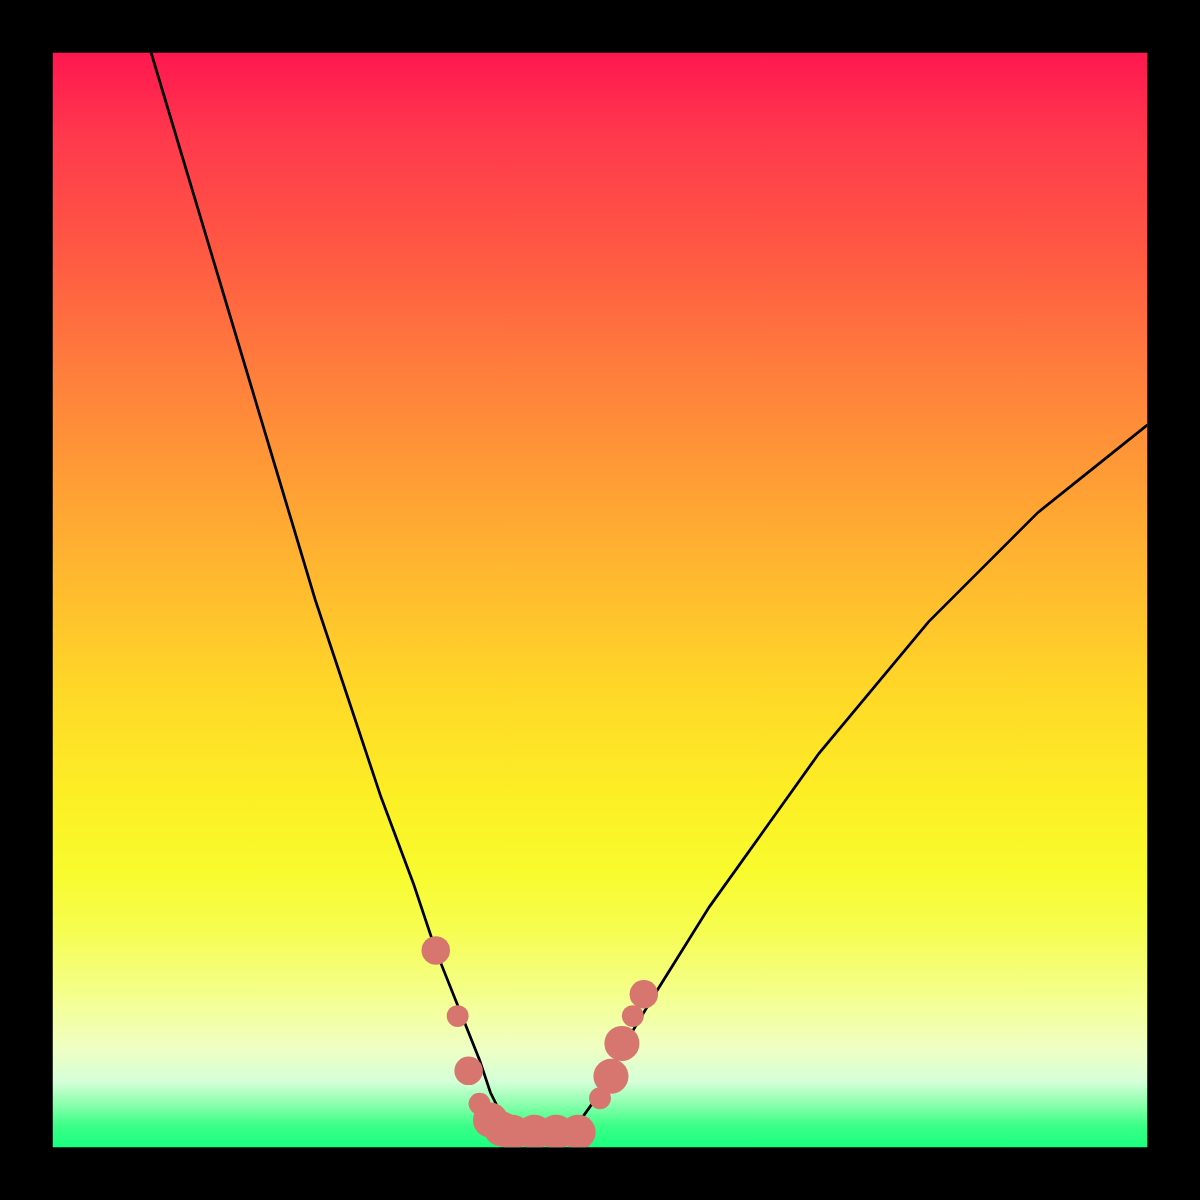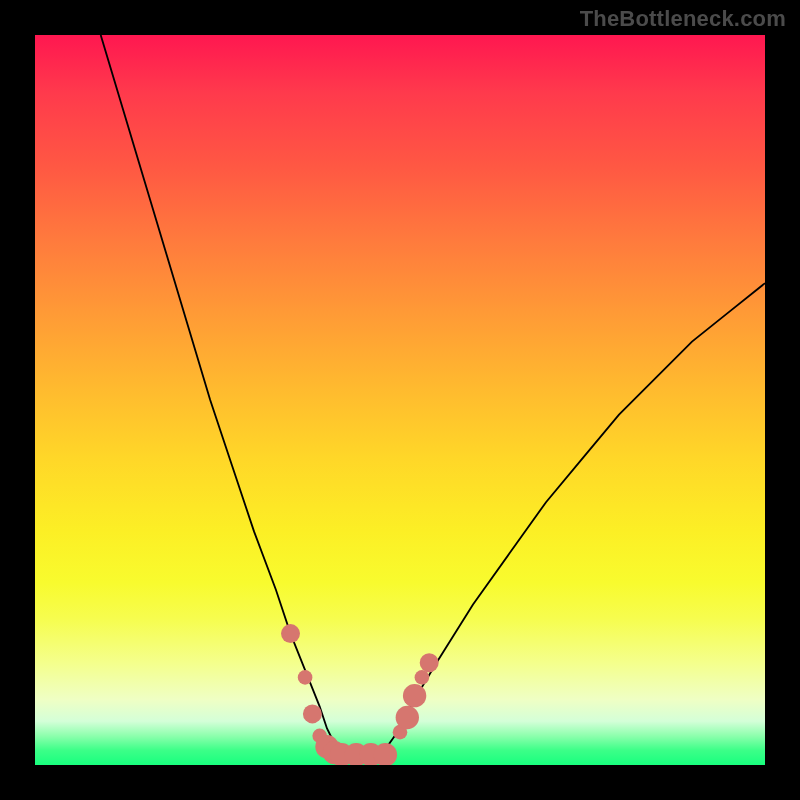--- a/index.html
+++ b/index.html
@@ -62,21 +62,20 @@
     position: absolute;
     inset: 0;
     width: 100%;
     height: 100%;
   }
 </style>
 </head>
 <body>
 
 <div class="outer">
-  <div class="watermark">TheBottleneck.com</div>
 
   <div class="plot">
     <div class="gradient"></div>
     <svg class="curve" viewBox="0 0 100 100" preserveAspectRatio="none">
       <path id="curve-path" fill="none" stroke="#000000" stroke-width="0.25" d="M9.00 0.00 L12.00 10.00 L15.00 20.00 L18.00 30.00 L21.00 40.00 L24.00 50.00 L27.00 59.00 L30.00 68.00 L33.00 76.00 L35.00 82.00 L37.00 87.00 L39.00 92.00 L40.00 95.00 L41.00 97.00 L42.00 98.00 L43.00 98.50 L44.00 98.70 L46.00 98.70 L48.00 97.80 L50.00 95.00 L52.00 91.00 L55.00 86.00 L60.00 78.00 L65.00 71.00 L70.00 64.00 L75.00 58.00 L80.00 52.00 L85.00 47.00 L90.00 42.00 L95.00 38.00 L100.00 34.00"></path>
       <g id="markers">
           <circle cx="35.00" cy="82.00" r="1.30" fill="#d6766f"></circle>
           <circle cx="37.00" cy="88.00" r="1.00" fill="#d6766f"></circle>
           <circle cx="38.00" cy="93.00" r="1.30" fill="#d6766f"></circle>
           <circle cx="39.00" cy="96.00" r="1.00" fill="#d6766f"></circle>

